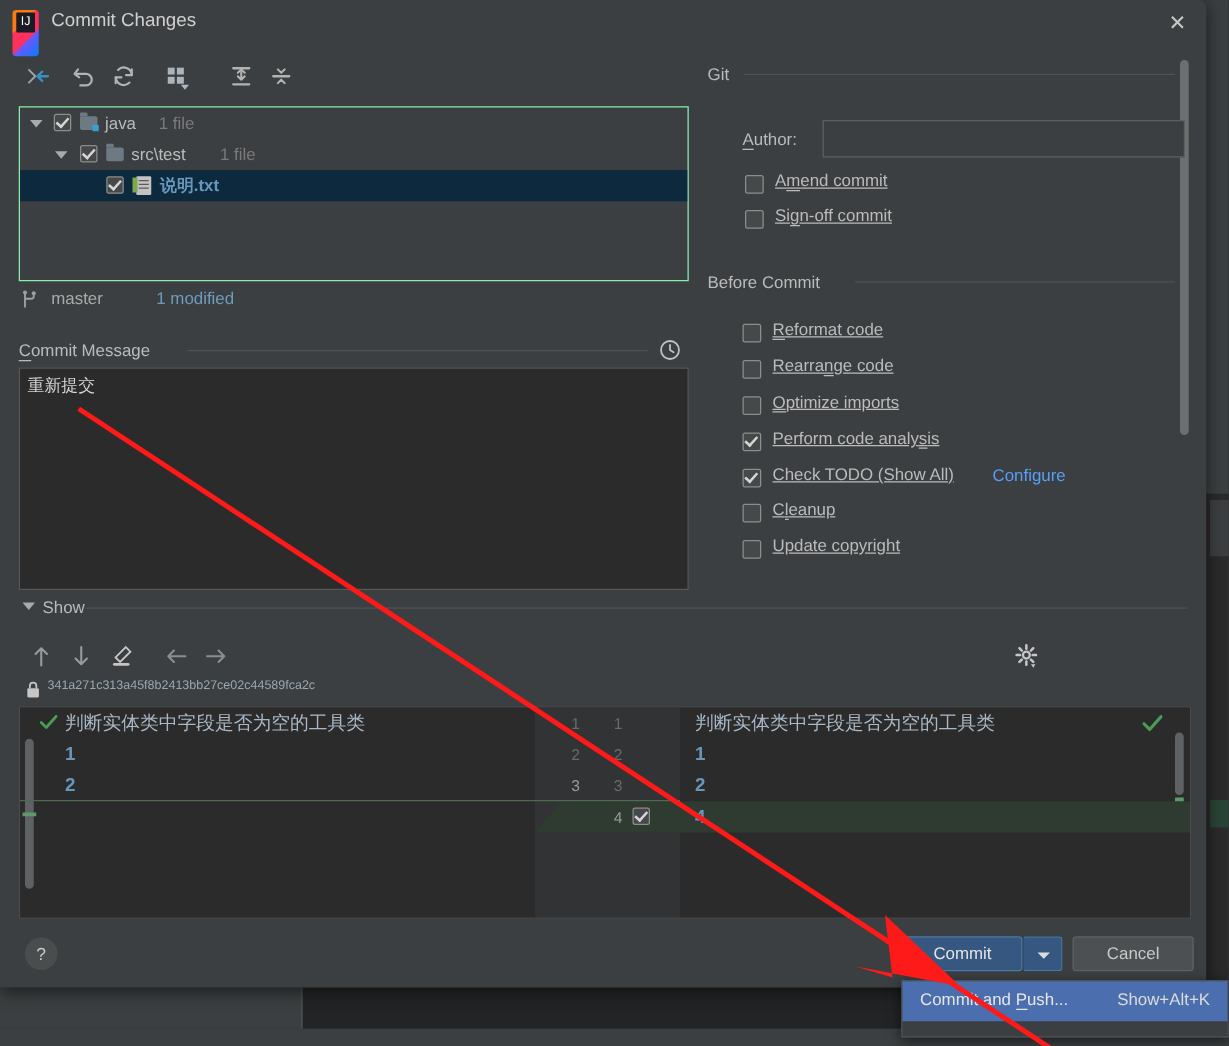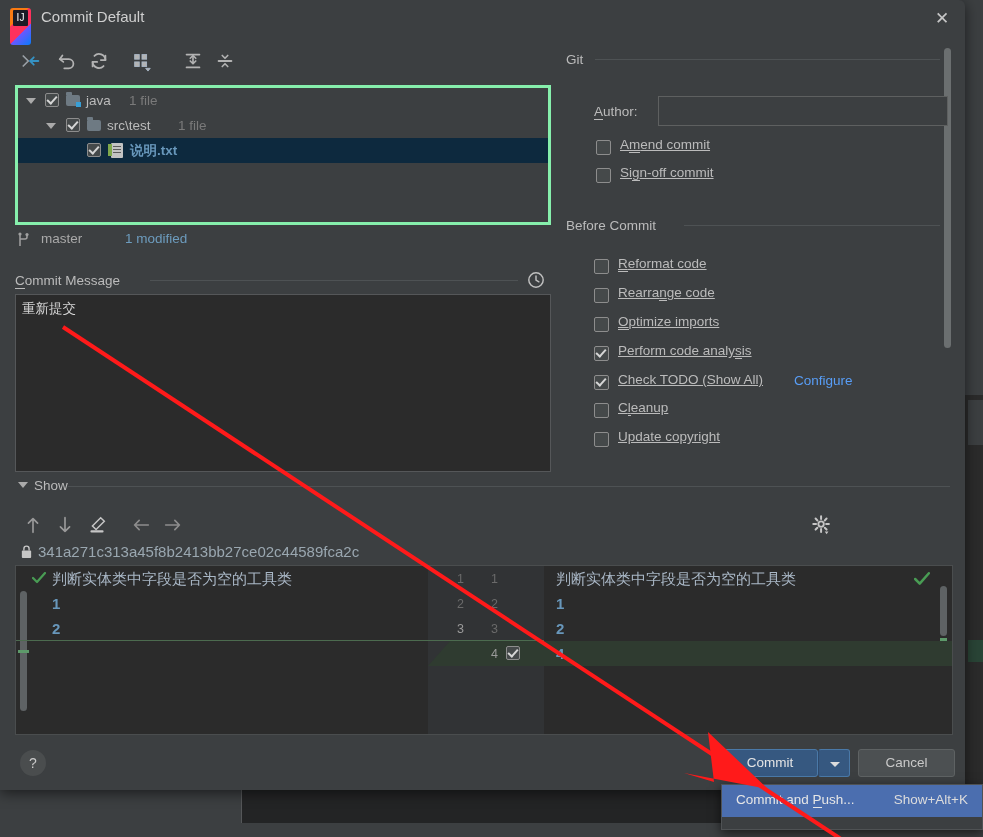--- a/index.html
+++ b/index.html
@@ -67,21 +67,21 @@
     color:#bbbbbb; box-sizing:border-box; cursor:pointer;
   }
   .combo .cval { position:absolute; left:9px; top:50%; transform:translateY(-50%); font-size:13.5px; white-space:nowrap; }
   .combo .carrow { position:absolute; right:8px; top:50%; transform:translateY(-50%);
      width:0;height:0;border-left:5px solid transparent;border-right:5px solid transparent;border-top:5px solid #9a9a9a; }
   #changelist-combo { left:341px; top:46px; width:206px; height:30px; }
   #changelist-combo .cval { font-weight:bold; color:#cfcfcf; }
 
   
   .tree-box { position:absolute; left:15px; top:85px; width:536px; height:140px;
-     background:#3c3f41; border:3px solid #86efac; box-sizing:border-box; overflow:hidden; }
+     background:#3c3f41; border:1px solid #86efac; box-sizing:border-box; overflow:hidden; }
   .tree-row { position:relative; height:25px; line-height:25px; font-size:13.5px; white-space:nowrap; }
   .tree-row.sel { background:#0d293e;font-weight:bold; }
   .tw { position:absolute; width:0;height:0;border-left:5px solid transparent;border-right:5px solid transparent;border-top:6px solid #aaa; top:10px; }
   .cb {
     position:absolute; top:5px; width:14px; height:14px; box-sizing:border-box;
     border:1px solid #8d8d8d; background:#45494a; border-radius:2px; cursor:pointer;
   }
   .cb.ck::after {
     content:""; position:absolute; left:3px; top:0px; width:4px; height:8px;
     border:solid #d6d6d6; border-width:0 2px 2px 0; transform:rotate(42deg);
@@ -123,21 +123,21 @@
     background:#3c3f41; border:1px solid #5e6060; box-sizing:border-box; cursor:text;
   }
   .link { color:#589df6; cursor:pointer; }
 
   
   .diff-tw { position:absolute; left:18px; top:482px; width:0;height:0;
      border-left:5px solid transparent;border-right:5px solid transparent;border-top:6px solid #aaa; cursor:pointer; }
   .diff-toolbar { position:absolute; left:0; top:505px; width:965px; height:40px; }
   .dt-ico { position:absolute; top:9px; width:22px; height:22px; cursor:pointer; }
 
-  .rev-bar { position:absolute; left:0; top:541px; width:965px; height:22px; font-size:15px; }
+  .rev-bar { position:absolute; left:0; top:541px; width:965px; height:22px; font-size:10px; }
   .lock-ico { position:absolute; left:20px; top:3px; width:13px; height:15px; }
   .rev-hash { position:absolute; left:38px; top:2px; color:#9aa7b0; }
 
   .diff-area { position:absolute; left:15px; top:565px; width:938px; height:170px;
      background:#2b2b2b; border:1px solid #4a4d4e; box-sizing:border-box; overflow:hidden; }
   .pane { position:absolute; top:0; height:168px; background:#2b2b2b; }
   .pane-l { left:0; width:412px; }
   .gutter { position:absolute; top:0; width:116px; height:168px; left:412px; background:#313335; }
   .pane-r { left:528px; width:408px; }
   .dline { position:relative; height:25px; line-height:25px; font-size:15px; white-space:nowrap; color:#a9b7c6; }
@@ -203,21 +203,21 @@
   <div class="bg-tool-cell3"></div>
   <div class="bg-divider-v"></div>
   <div class="bg-bottom-bar"></div>
 
   <div class="dialog">
 
     <div class="titlebar">
       <div class="title-icon">
         <div class="ij-letter">IJ</div>
       </div>
-      <div class="title-text">Commit Default</div>
+      <div class="title-text">Commit Changes</div>
       <div class="close-btn">✕</div>
     </div>
 
     <div class="toolbar">
 
       <svg class="tb-ico" style="left:20px" viewBox="0 0 24 24">
         <path d="M3 6 L9 12 L3 18" stroke="#9aa0a6" stroke-width="1.8" fill="none"></path>
         <path d="M20 12 H11 M15 8 L11 12 L15 16" stroke="#3592c4" stroke-width="2" fill="none" stroke-linecap="round"></path>
       </svg>
 

